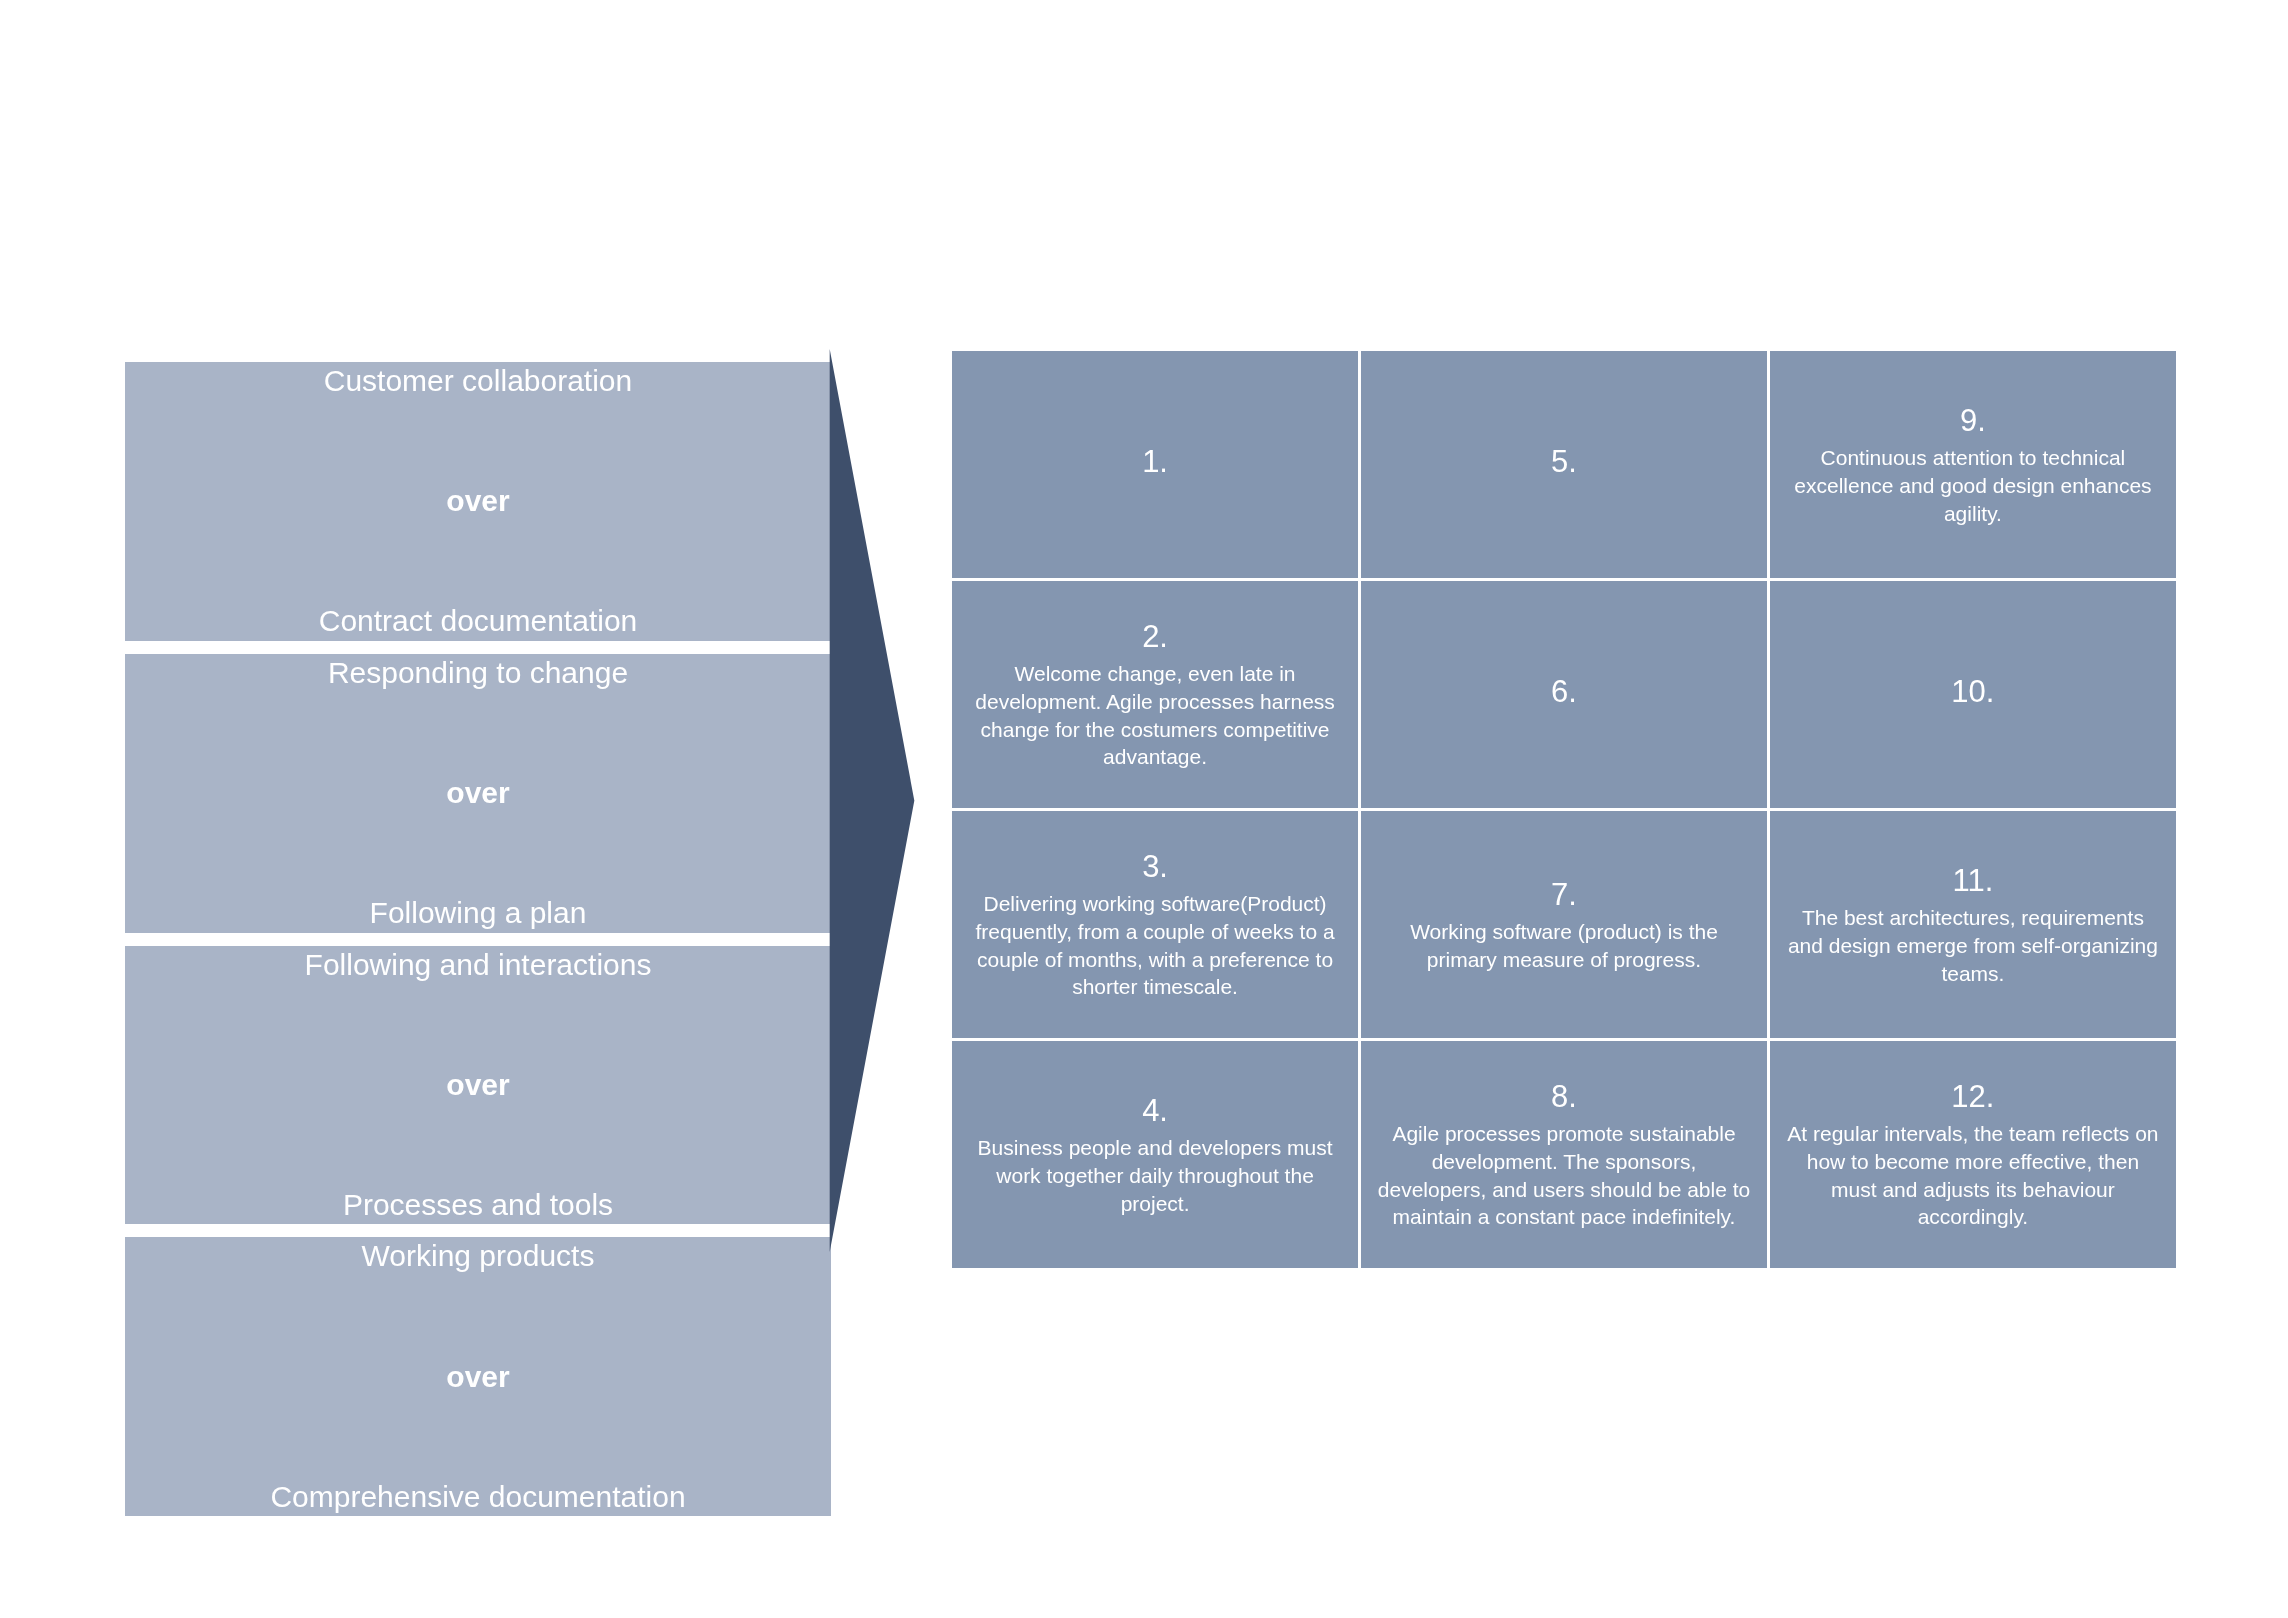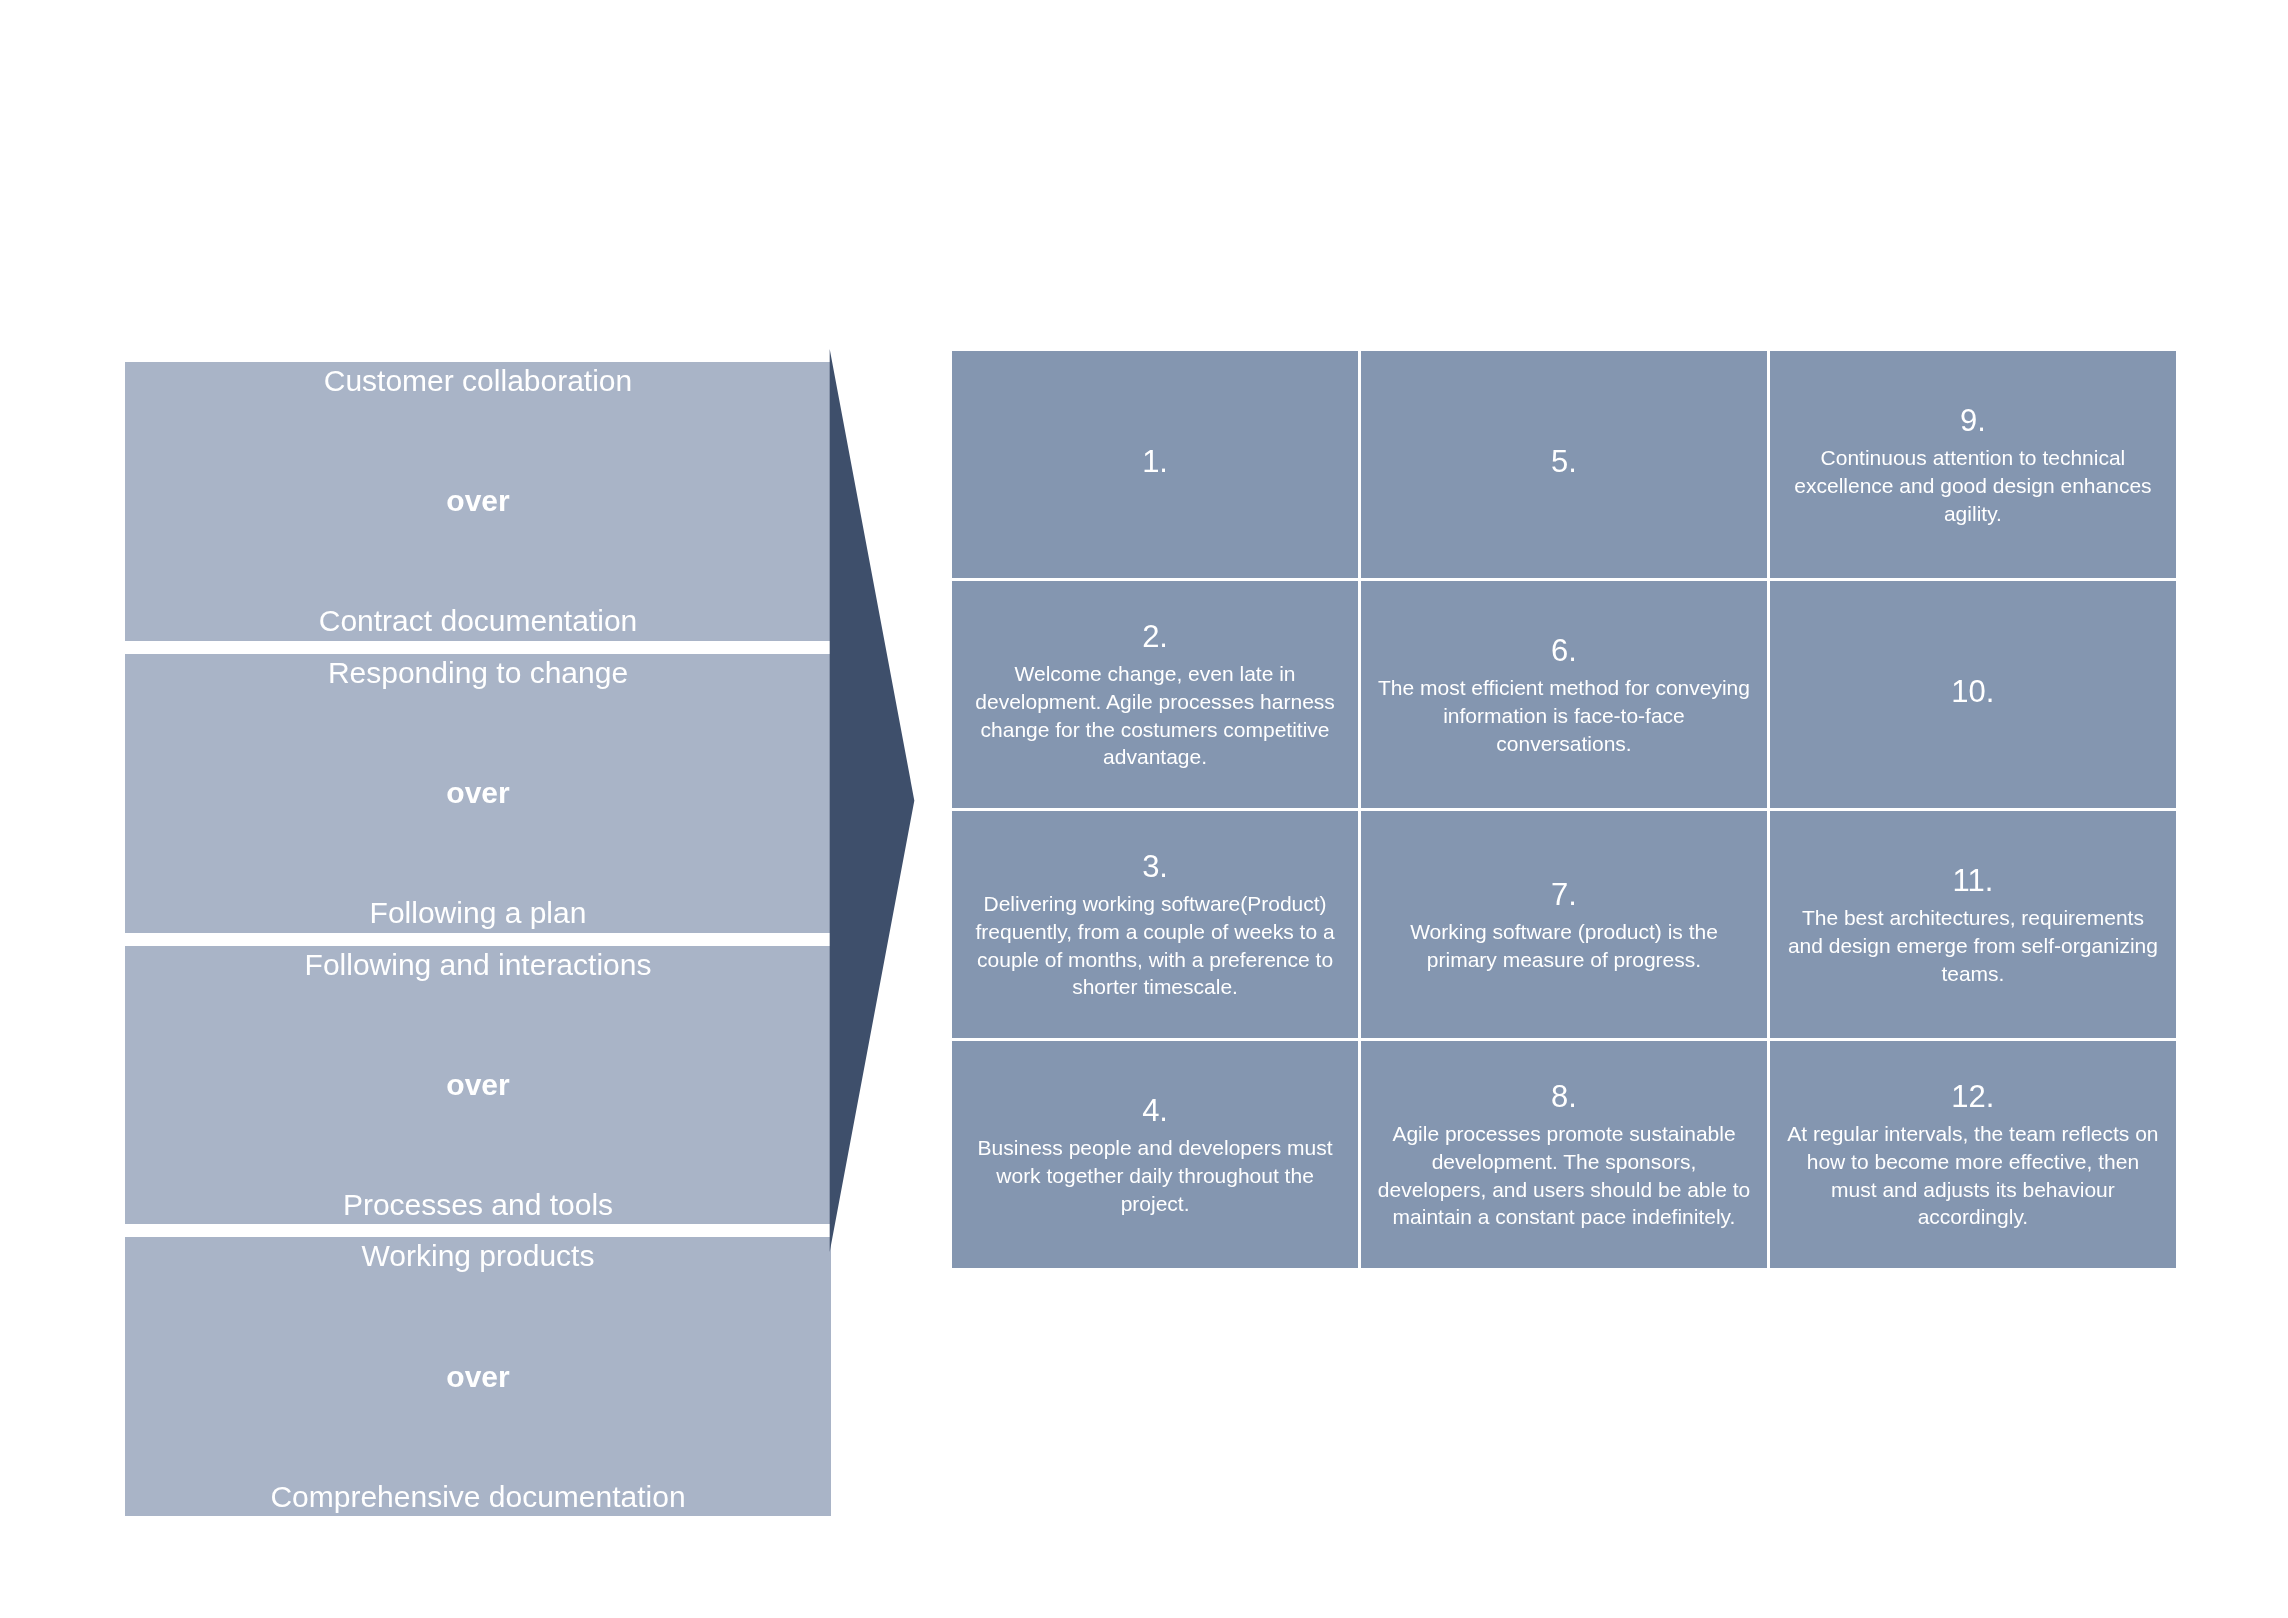--- a/index.html
+++ b/index.html
@@ -161,21 +161,20 @@
     <div class="principle-text">Continuous attention to technical excellence and good design enhances agility.</div>
   </div>
 
   <div class="principle-cell">
     <div class="principle-number">2.</div>
     <div class="principle-text">Welcome change, even late in development. Agile processes harness change for the costumers competitive advantage.</div>
   </div>
 
   <div class="principle-cell">
     <div class="principle-number">6.</div>
-    <div class="principle-text">The most efficient method for conveying information is face-to-face conversations.</div>
   </div>
 
   <div class="principle-cell">
     <div class="principle-number">10.</div>
   </div>
 
   <div class="principle-cell">
     <div class="principle-number">3.</div>
     <div class="principle-text">Delivering working software(Product) frequently, from a couple of weeks to a couple of months, with a preference to shorter timescale.</div>
   </div>

